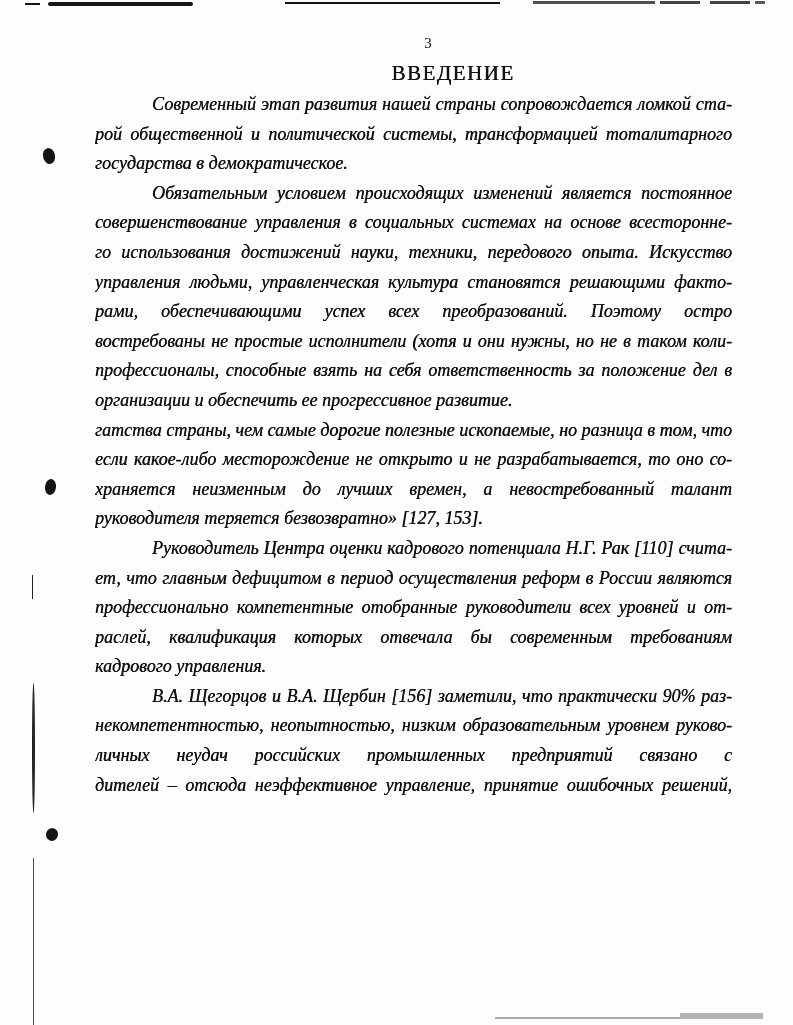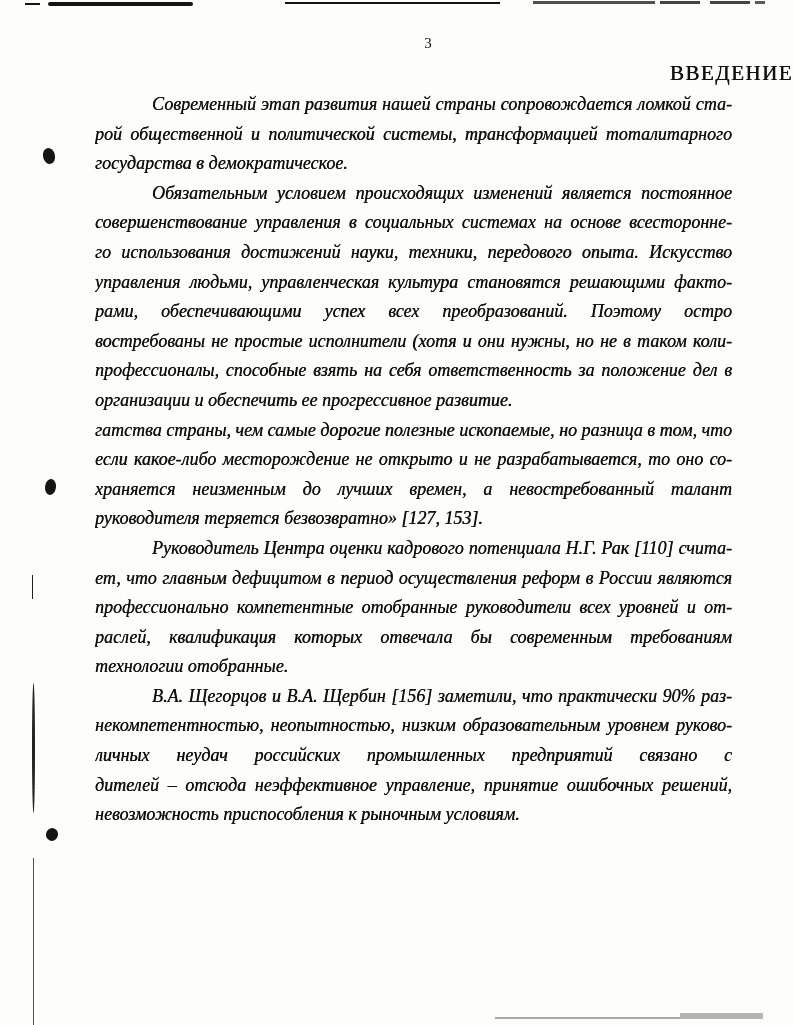--- a/index.html
+++ b/index.html
@@ -11,21 +11,21 @@
     font-family:"Liberation Serif", serif;
     color:#111;
     overflow:hidden;
   }
   .page-number{
     position:absolute;top:35px;left:113px;width:630px;
     text-align:center;font-size:15px;line-height:16px;
   }
   .doc-title{
     position:absolute;top:60px;left:113px;width:680px;
-    text-align:right;font-size:21px;line-height:27px;
+    text-align:center;font-size:21px;line-height:27px;
     letter-spacing:1.5px;
     text-shadow:0.4px 0 0 currentColor;
   }
   .doc-body{
     position:absolute;top:90px;left:95px;width:637px;
     font-size:18px;
     font-style:italic;
   }
   .line{
     height:29.6px;line-height:29.6px;
@@ -99,21 +99,20 @@
       <div class="line">профессионалы, способные взять на себя ответственность за положение дел в</div>
       <div class="line last">организации и обеспечить ее прогрессивное развитие.</div>
       <div class="line">гатства страны, чем самые дорогие полезные ископаемые, но разница в том, что</div>
       <div class="line">если какое-либо месторождение не открыто и не разрабатывается, то оно со-</div>
       <div class="line">храняется неизменным до лучших времен, а невостребованный талант</div>
       <div class="line last">руководителя теряется безвозвратно» [127, 153].</div>
       <div class="line first">Руководитель Центра оценки кадрового потенциала Н.Г. Рак [110] счита-</div>
       <div class="line">ет, что главным дефицитом в период осуществления реформ в России являются</div>
       <div class="line">профессионально компетентные отобранные руководители всех уровней и от-</div>
       <div class="line">раслей, квалификация которых отвечала бы современным требованиям</div>
-      <div class="line last">технологии отобранные.</div>
+      <div class="line last">кадрового управления.</div>
       <div class="line first">В.А. Щегорцов и В.А. Щербин [156] заметили, что практически 90% раз-</div>
       <div class="line">некомпетентностью, неопытностью, низким образовательным уровнем руково-</div>
       <div class="line">личных неудач российских промышленных предприятий связано с</div>
       <div class="line">дителей – отсюда неэффективное управление, принятие ошибочных решений,</div>
-      <div class="line last">невозможность приспособления к рыночным условиям.</div>
     </div>
 
 </div>
 
 </body></html>

